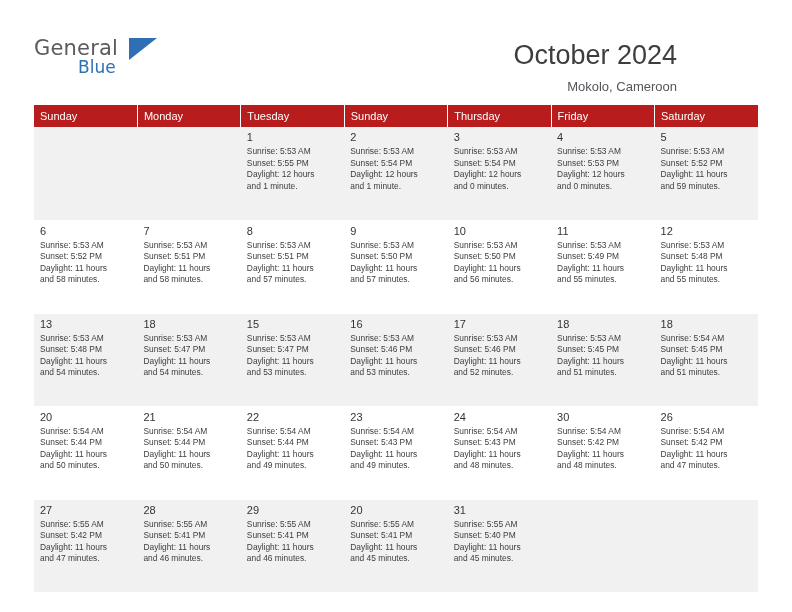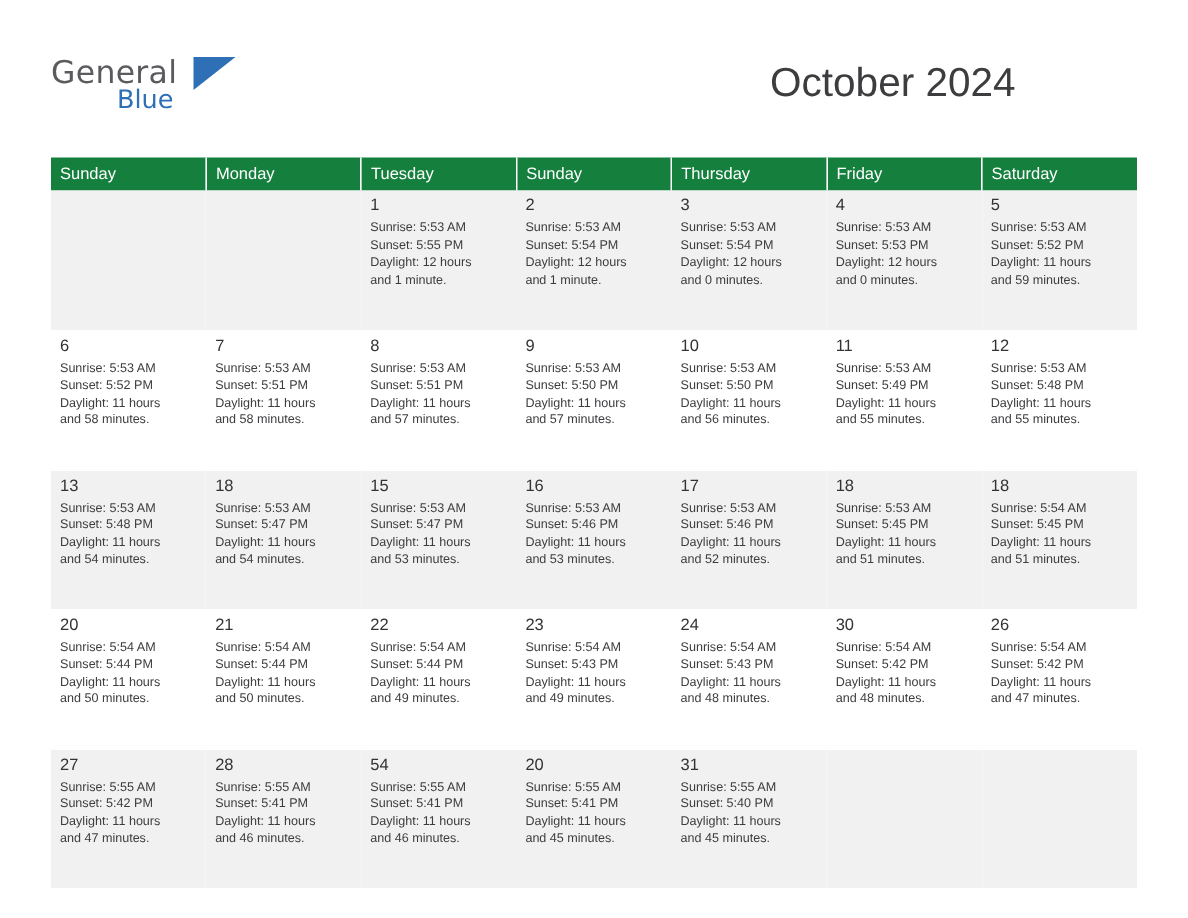--- a/index.html
+++ b/index.html
@@ -75,21 +75,21 @@
   
   .calendar {
     position: absolute;
     left: 34px;
     top: 105px;
     width: 724px;
     border-collapse: collapse;
     table-layout: fixed;
   }
   .calendar th {
-    background: #15803d;
+    background: #b91c1c;
     color: #ffffff;
     font-size: 11px;
     font-weight: normal;
     text-align: left;
     padding: 5px 0 5px 6px;
     height: 20px;
     border-right: 1px solid #ffffff;
   }
   .calendar th:last-child { border-right: none; }
   .calendar td {
@@ -121,20 +121,21 @@
 <div class="page">
 
   <div class="header">
     <div class="logo">
       <span class="logo-general">General</span>
       <span class="logo-blue">Blue</span>
       <span class="logo-flag"></span>
     </div>
     <div class="title-block">
       <div class="month-title">October 2024</div>
+      <div class="location">Mokolo, Cameroon</div>
     </div>
   </div>
 
   <table class="calendar">
     <thead>
       <tr>
         <th>Sunday</th>
         <th>Monday</th>
         <th>Tuesday</th>
         <th>Sunday</th>
@@ -407,21 +408,21 @@
           <td>
             <div class="daynum">28</div>
             <div class="cellinfo">
               <div>Sunrise: 5:55 AM</div>
               <div>Sunset: 5:41 PM</div>
               <div>Daylight: 11 hours</div>
               <div>and 46 minutes.</div>
             </div>
           </td>
           <td>
-            <div class="daynum">54</div>
+            <div class="daynum">29</div>
             <div class="cellinfo">
               <div>Sunrise: 5:55 AM</div>
               <div>Sunset: 5:41 PM</div>
               <div>Daylight: 11 hours</div>
               <div>and 46 minutes.</div>
             </div>
           </td>
           <td>
             <div class="daynum">20</div>
             <div class="cellinfo">

